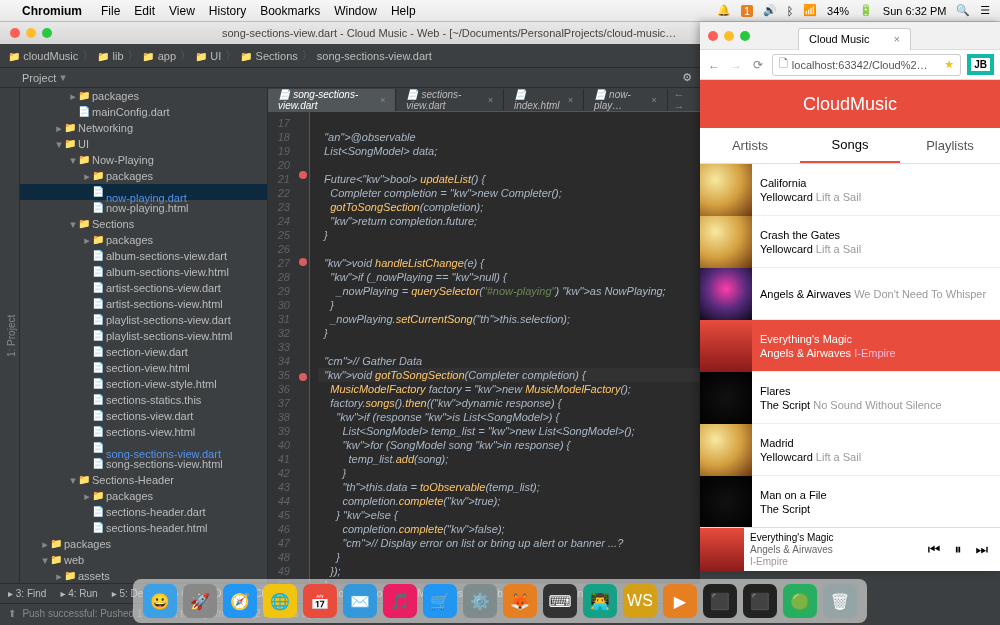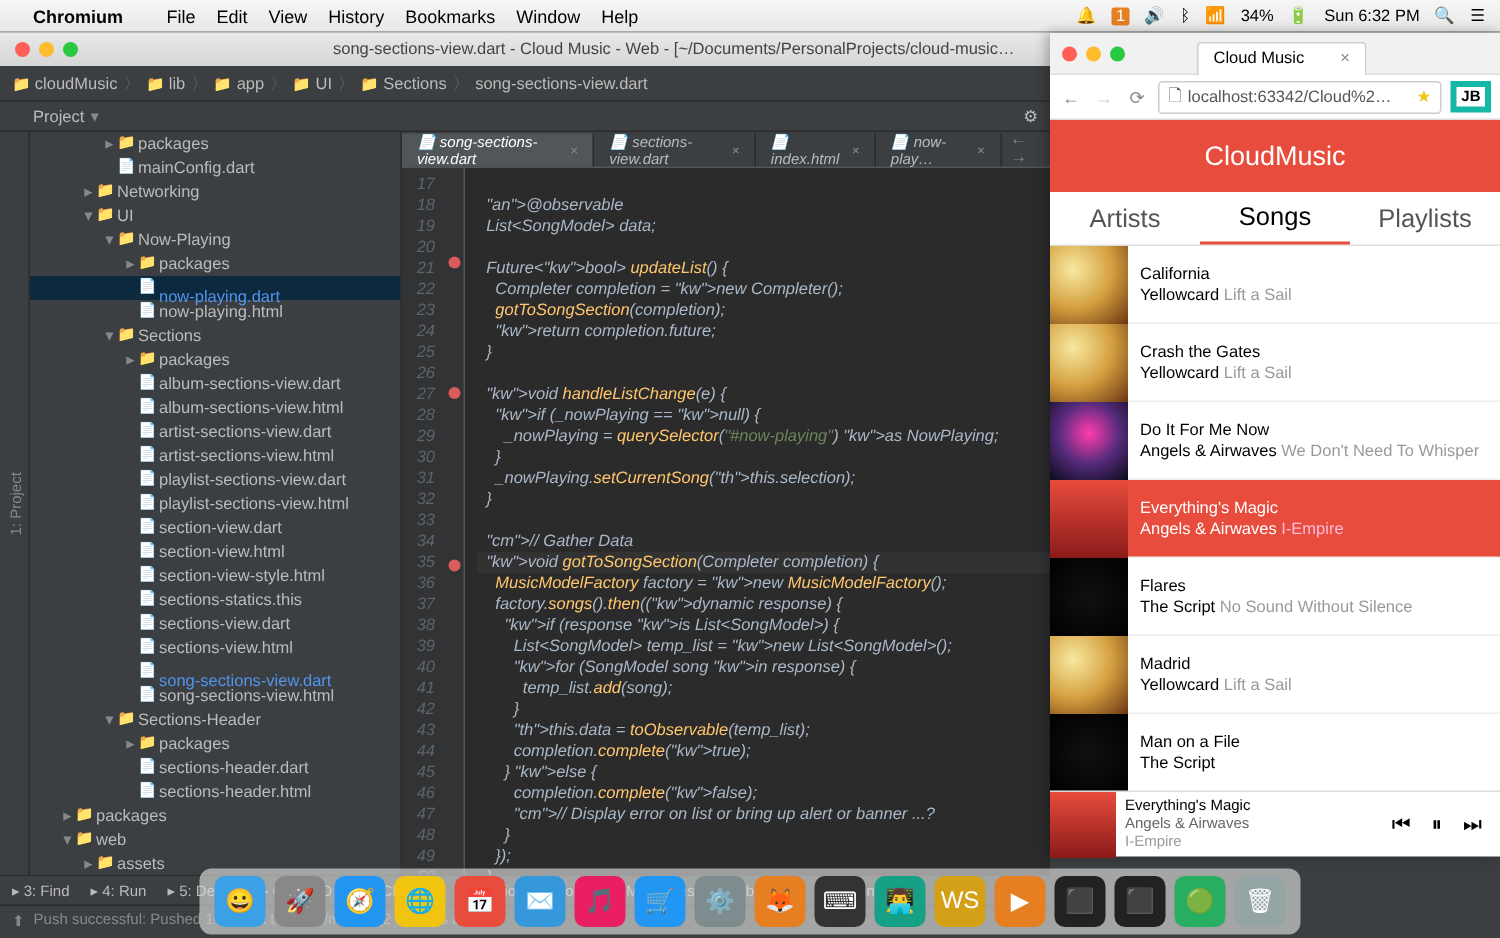--- a/index.html
+++ b/index.html
@@ -1,21 +1,21 @@
 <!DOCTYPE html>
 <html><head>
 <meta charset="utf-8">
 <style>
 *{margin:0;padding:0;box-sizing:border-box;font-family:-apple-system,"Lucida Grande",sans-serif;}
 body{width:1000px;height:625px;overflow:hidden;background:#3c3f41;position:relative;}
 
 
 .menubar{height:22px;background:linear-gradient(#f6f6f6,#e8e8e8);display:flex;align-items:center;padding:0 10px;font-size:12px;color:#000;border-bottom:1px solid #bbb;}
 .menubar .apple{font-size:14px;margin-right:12px;}
-.menubar .app{font-weight:bold;margin-right:29px;}
+.menubar .app{font-weight:bold;margin-right:19px;}
 .menubar .mi{margin-right:14px;}
 .menubar .spacer{flex:1;}
 .menubar .ri{margin-left:10px;font-size:11px;display:inline-flex;align-items:center;}
 
 
 .ide-title{height:22px;background:linear-gradient(#e8e8e8,#d6d6d6);display:flex;align-items:center;font-size:11px;color:#444;padding-left:10px;}
 .dots{display:flex;gap:6px;margin-right:10px;}
 .dot{width:10px;height:10px;border-radius:50%;}
 .r{background:#ff5f57;} .y{background:#ffbd2e;} .g{background:#28c940;}
 
@@ -70,21 +70,21 @@
 .browser .btab{background:#fff;border:1px solid #ccc;border-bottom:none;border-radius:3px 3px 0 0;height:22px;padding:0 10px;font-size:11px;display:flex;align-items:center;margin-top:6px;margin-left:40px;}
 .browser .btab .x{margin-left:24px;color:#888;}
 .browser .addr{height:30px;display:flex;align-items:center;padding:0 6px;border-bottom:1px solid #ddd;gap:6px;font-size:12px;color:#555;}
 .browser .addr .nav{width:16px;text-align:center;color:#888;}
 .browser .addr .url{flex:1;border:1px solid #ccc;border-radius:3px;height:22px;padding:0 6px;font-size:11px;display:flex;align-items:center;}
 .browser .addr .star{color:#f1c40f;}
 .browser .addr .jb{font-weight:bold;color:#000;border:4px solid #14b8a6;padding:1px 3px;font-size:10px;}
 
 .app-hdr{height:48px;background:#e74c3c;color:#fff;display:flex;align-items:center;justify-content:center;font-size:18px;font-weight:500;}
 .app-tabs{height:36px;display:flex;border-bottom:1px solid #e0e0e0;}
-.app-tabs div{flex:1;display:flex;align-items:center;justify-content:center;font-size:17px;color:#555;}
+.app-tabs div{flex:1;display:flex;align-items:center;justify-content:center;font-size:13px;color:#555;}
 .app-tabs div.act{border-bottom:2px solid #e74c3c;color:#000;font-weight:500;}
 
 .songlist{height:363px;overflow:hidden;}
 .song{height:52px;display:flex;align-items:center;border-bottom:1px solid #eee;}
 .song.sel{background:#e74c3c;color:#fff;}
 .song .art{width:52px;height:52px;background:#333;flex-shrink:0;display:flex;align-items:center;justify-content:center;font-size:8px;color:#aaa;}
 .song .meta{padding-left:8px;font-size:11px;line-height:14px;}
 .song .t{color:#000;}
 .song.sel .t{color:#fff;}
 .song .a{color:#000;}
@@ -516,21 +516,20 @@
       <div class="song">
         <div class="art art1"></div>
         <div class="meta">
           <div class="t">Crash the Gates</div>
           <div><span class="a">Yellowcard</span> <span class="alb">Lift a Sail</span></div>
         </div>
       </div>
       <div class="song">
         <div class="art art2"></div>
         <div class="meta">
-          <div class="t">Do It For Me Now</div>
           <div><span class="a">Angels &amp; Airwaves</span> <span class="alb">We Don't Need To Whisper</span></div>
         </div>
       </div>
       <div class="song sel">
         <div class="art art3"></div>
         <div class="meta">
           <div class="t">Everything's Magic</div>
           <div><span class="a">Angels &amp; Airwaves</span> <span class="alb">I-Empire</span></div>
         </div>
       </div>

